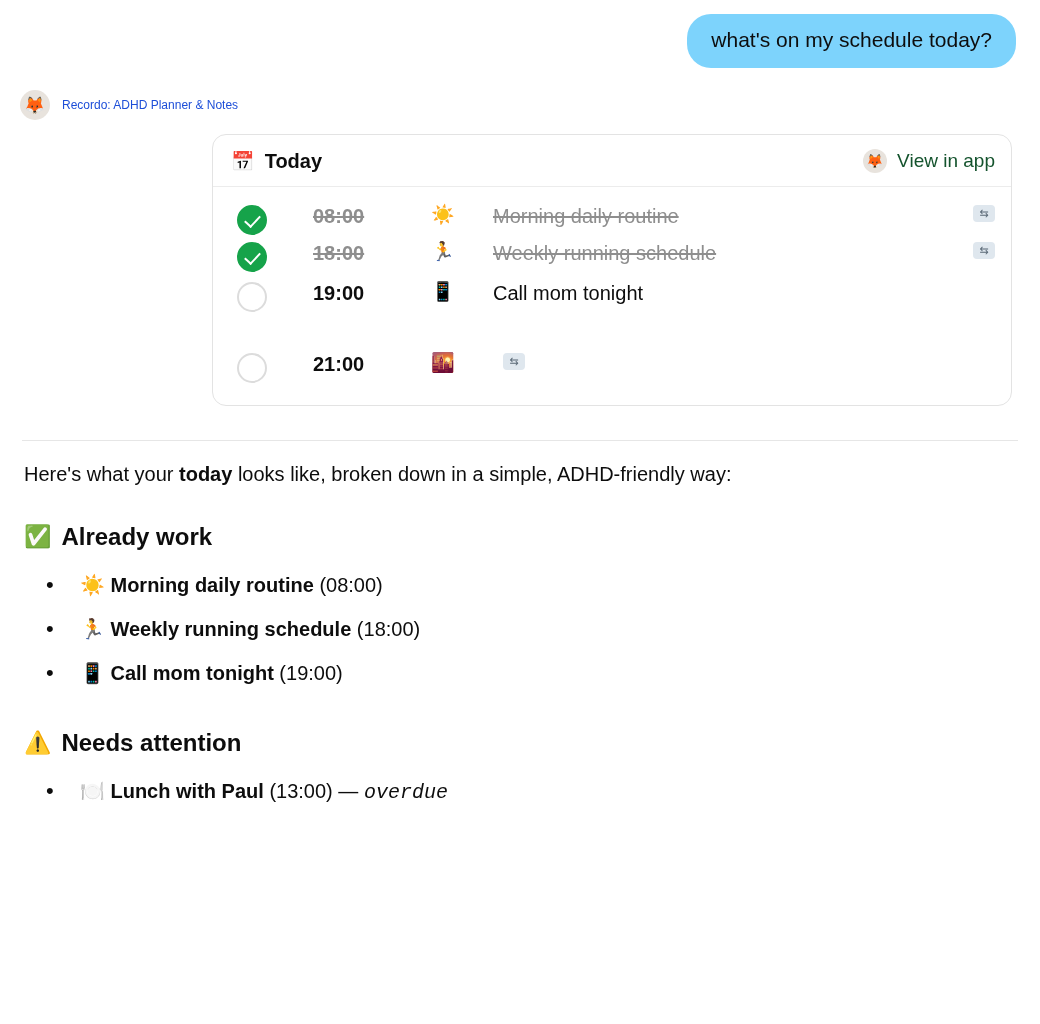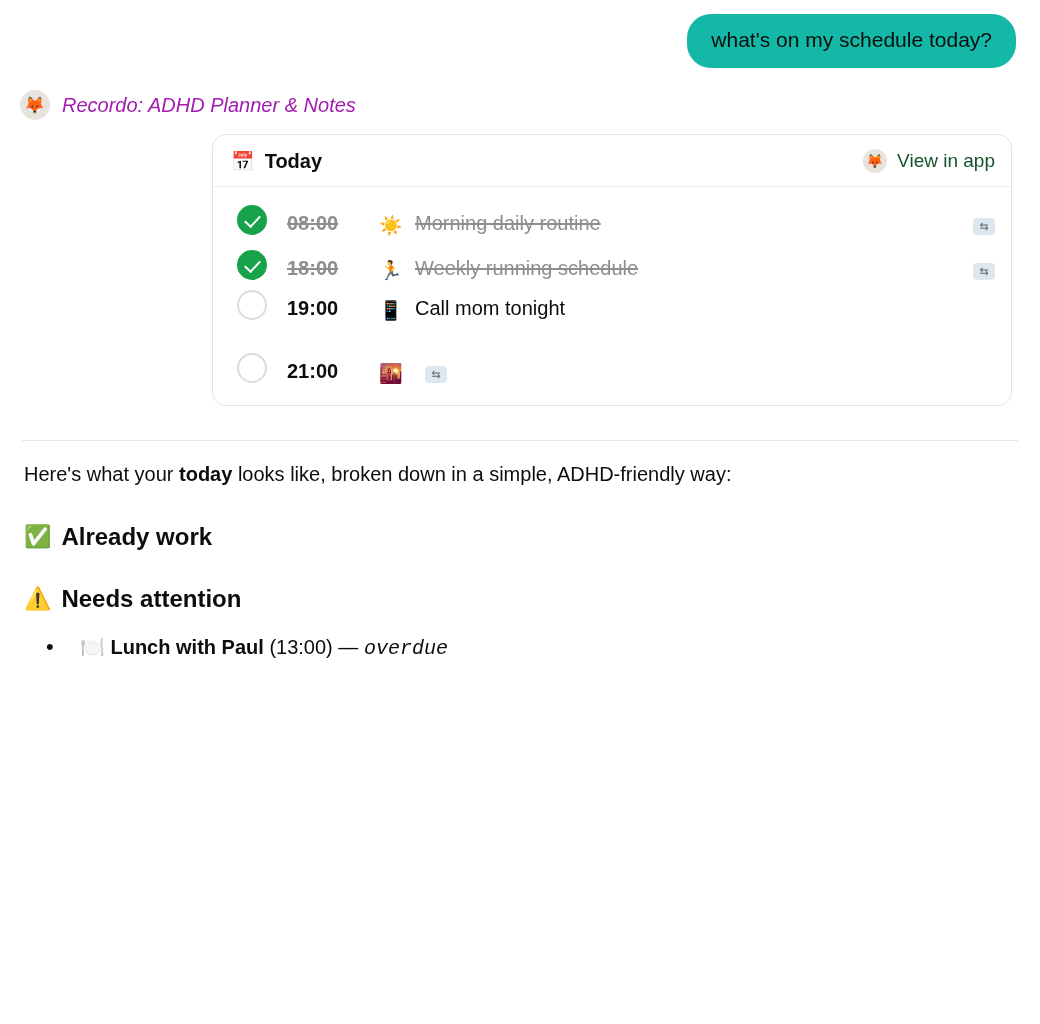--- a/index.html
+++ b/index.html
@@ -13,21 +13,21 @@
   }
   body { width: 1040px; min-height: 1024px; overflow: hidden; position: relative; }
 
   
   .user-row {
     display: flex;
     justify-content: flex-end;
     padding: 14px 24px 0 24px;
   }
   .user-bubble {
-    background: #14b8a6;
+    background: #7dd3fc;
     border-radius: 24px;
     padding: 13px 24px 15px 24px;
     font-size: 21px;
     line-height: 26px;
     color: #0d0d0d;
     max-width: 620px;
   }
 
   
   .app-header {
@@ -39,23 +39,22 @@
   .app-avatar {
     width: 30px; height: 30px;
     border-radius: 50%;
     background: #e8e3dd;
     display: flex; align-items: center; justify-content: center;
     font-size: 17px;
     line-height: 1;
     overflow: hidden;
   }
   .app-name {
-    font-size: 20px;
-    color: #a21caf;
-    font-style: italic;
+    font-size: 12px;
+    color: #1d4ed8;
   }
 
   
   .card-wrap { padding: 8px 28px 0 212px; }
   .card {
     border: 1px solid #e3e3e3;
     border-radius: 14px;
     background: #fff;
     overflow: hidden;
   }
@@ -88,23 +87,24 @@
     background: #e8e3dd;
     display: flex; align-items: center; justify-content: center;
     font-size: 14px; line-height: 1;
   }
   .cal-icon { font-size: 19px; line-height: 1; }
 
   
   .task-list { padding: 12px 0 16px 0; }
   .task-row {
     display: flex;
-    align-items: flex-end;
+    align-items: flex-start;
     padding: 6px 16px 6px 24px;
     min-height: 40px;
+    gap: 26px;
   }
   .task-row.tight { padding-top: 1px; padding-bottom: 1px; }
   .check {
     width: 30px; height: 30px;
     border-radius: 50%;
     border: 2px solid #dcdcdc;
     background: #fff;
     flex: 0 0 auto;
     margin-right: 20px;
   }
@@ -276,20 +276,25 @@
 
 <div class="prose">
 
   <p class="para"><span>Here's what your </span><b>today</b><span> looks like, broken down in a simple, ADHD-friendly way:</span></p>
 
   <div class="section-head">
     <span class="sec-emoji">✅</span>
     <span>Already work</span>
   </div>
 
+  <ul class="items">
+    <li><span>☀️</span> <b>Morning daily routine</b> <span>(08:00)</span></li>
+    <li><span>🏃</span> <b>Weekly running schedule</b> <span>(18:00)</span></li>
+    <li><span>📱</span> <b>Call mom tonight</b> <span>(19:00)</span></li>
+  </ul>
 
 
   <div class="section-head">
     <span class="sec-emoji">⚠️</span>
     <span>Needs attention</span>
   </div>
 
   <ul class="items">
     <li><span>🍽️</span> <b>Lunch with Paul</b> <span>(13:00)</span><span> — </span><i class="em-italic">overdue</i></li>
   </ul>

